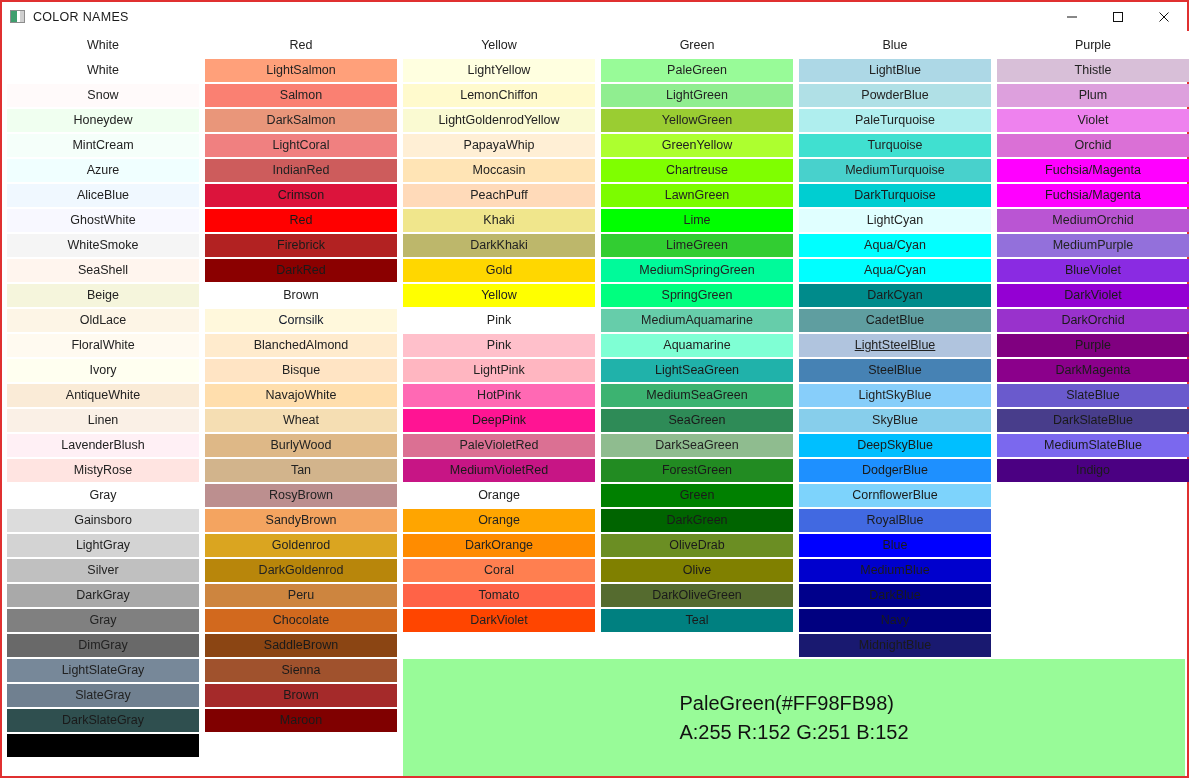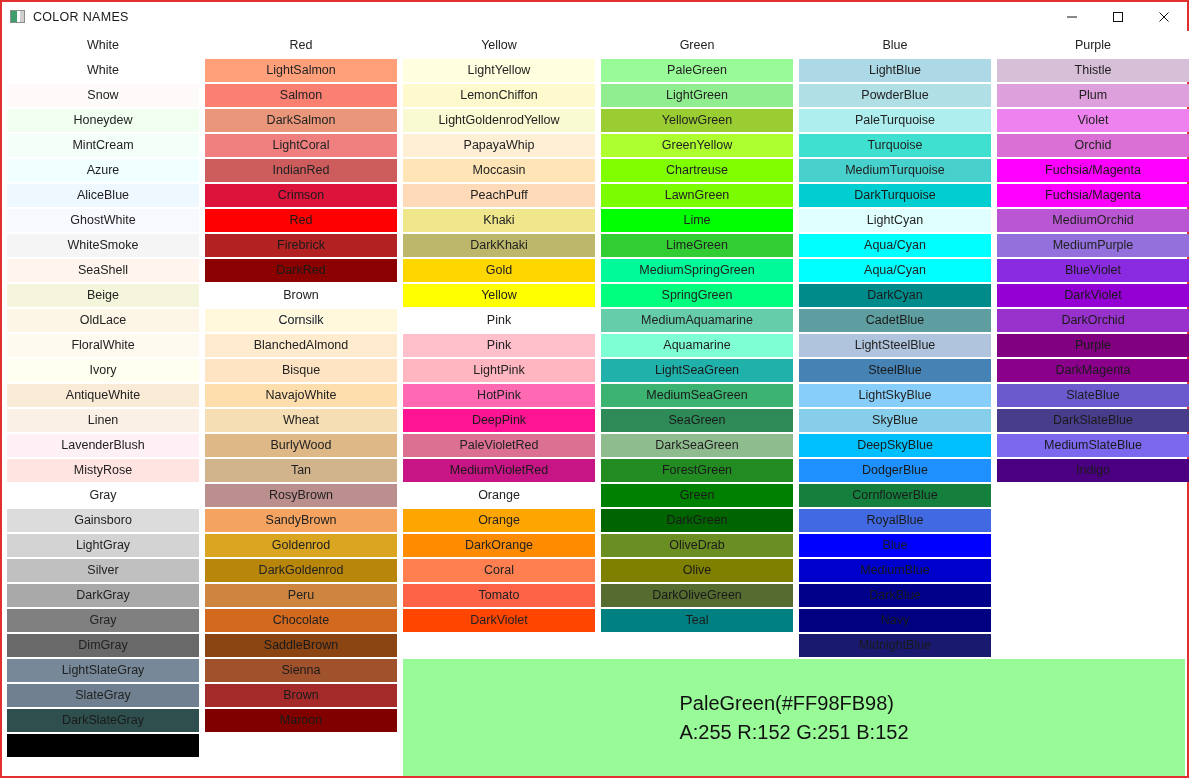--- a/index.html
+++ b/index.html
@@ -261,27 +261,27 @@
           <div class="swatch" style="background: rgb(176, 224, 230); color: rgb(34, 34, 34);">PowderBlue</div>
           <div class="swatch" style="background: rgb(175, 238, 238); color: rgb(34, 34, 34);">PaleTurquoise</div>
           <div class="swatch" style="background: rgb(64, 224, 208); color: rgb(34, 34, 34);">Turquoise</div>
           <div class="swatch" style="background: rgb(72, 209, 204); color: rgb(34, 34, 34);">MediumTurquoise</div>
           <div class="swatch" style="background: rgb(0, 206, 209); color: rgb(26, 26, 26);">DarkTurquoise</div>
           <div class="swatch" style="background: rgb(224, 255, 255); color: rgb(34, 34, 34);">LightCyan</div>
           <div class="swatch" style="background: rgb(0, 255, 255); color: rgb(34, 34, 34);">Aqua/Cyan</div>
           <div class="swatch" style="background: rgb(0, 255, 255); color: rgb(34, 34, 34);">Aqua/Cyan</div>
           <div class="swatch" style="background: rgb(0, 139, 139); color: rgb(26, 26, 26);">DarkCyan</div>
           <div class="swatch" style="background: rgb(95, 158, 160); color: rgb(26, 26, 26);">CadetBlue</div>
-          <div class="swatch" style="background: rgb(176, 196, 222); color: rgb(34, 34, 34);">LightSteelBlue</div>
+          <div class="swatch" style="background: rgb(176, 196, 222); color: rgb(34, 34, 34); text-decoration: underline;">LightSteelBlue</div>
           <div class="swatch" style="background: rgb(70, 130, 180); color: rgb(26, 26, 26);">SteelBlue</div>
           <div class="swatch" style="background: rgb(135, 206, 250); color: rgb(34, 34, 34);">LightSkyBlue</div>
           <div class="swatch" style="background: rgb(135, 206, 235); color: rgb(34, 34, 34);">SkyBlue</div>
           <div class="swatch" style="background: rgb(0, 191, 255); color: rgb(26, 26, 26);">DeepSkyBlue</div>
           <div class="swatch" style="background: rgb(30, 144, 255); color: rgb(26, 26, 26);">DodgerBlue</div>
-          <div class="swatch" style="background: #15803d; color: rgb(26, 26, 26);">CornflowerBlue</div>
+          <div class="swatch" style="background: #7dd3fc; color: rgb(26, 26, 26);">CornflowerBlue</div>
           <div class="swatch" style="background: rgb(65, 105, 225); color: rgb(26, 26, 26);">RoyalBlue</div>
           <div class="swatch" style="background: rgb(0, 0, 255); color: rgb(26, 26, 26);">Blue</div>
           <div class="swatch" style="background: rgb(0, 0, 205); color: rgb(26, 26, 26);">MediumBlue</div>
           <div class="swatch" style="background: rgb(0, 0, 139); color: rgb(26, 26, 26);">DarkBlue</div>
           <div class="swatch" style="background: rgb(0, 0, 128); color: rgb(26, 26, 26);">Navy</div>
           <div class="swatch" style="background: rgb(25, 25, 112); color: rgb(26, 26, 26);">MidnightBlue</div>
         </div>
     </div>
     <div class="col" id="col5">
       <div class="col-header">Purple</div>

